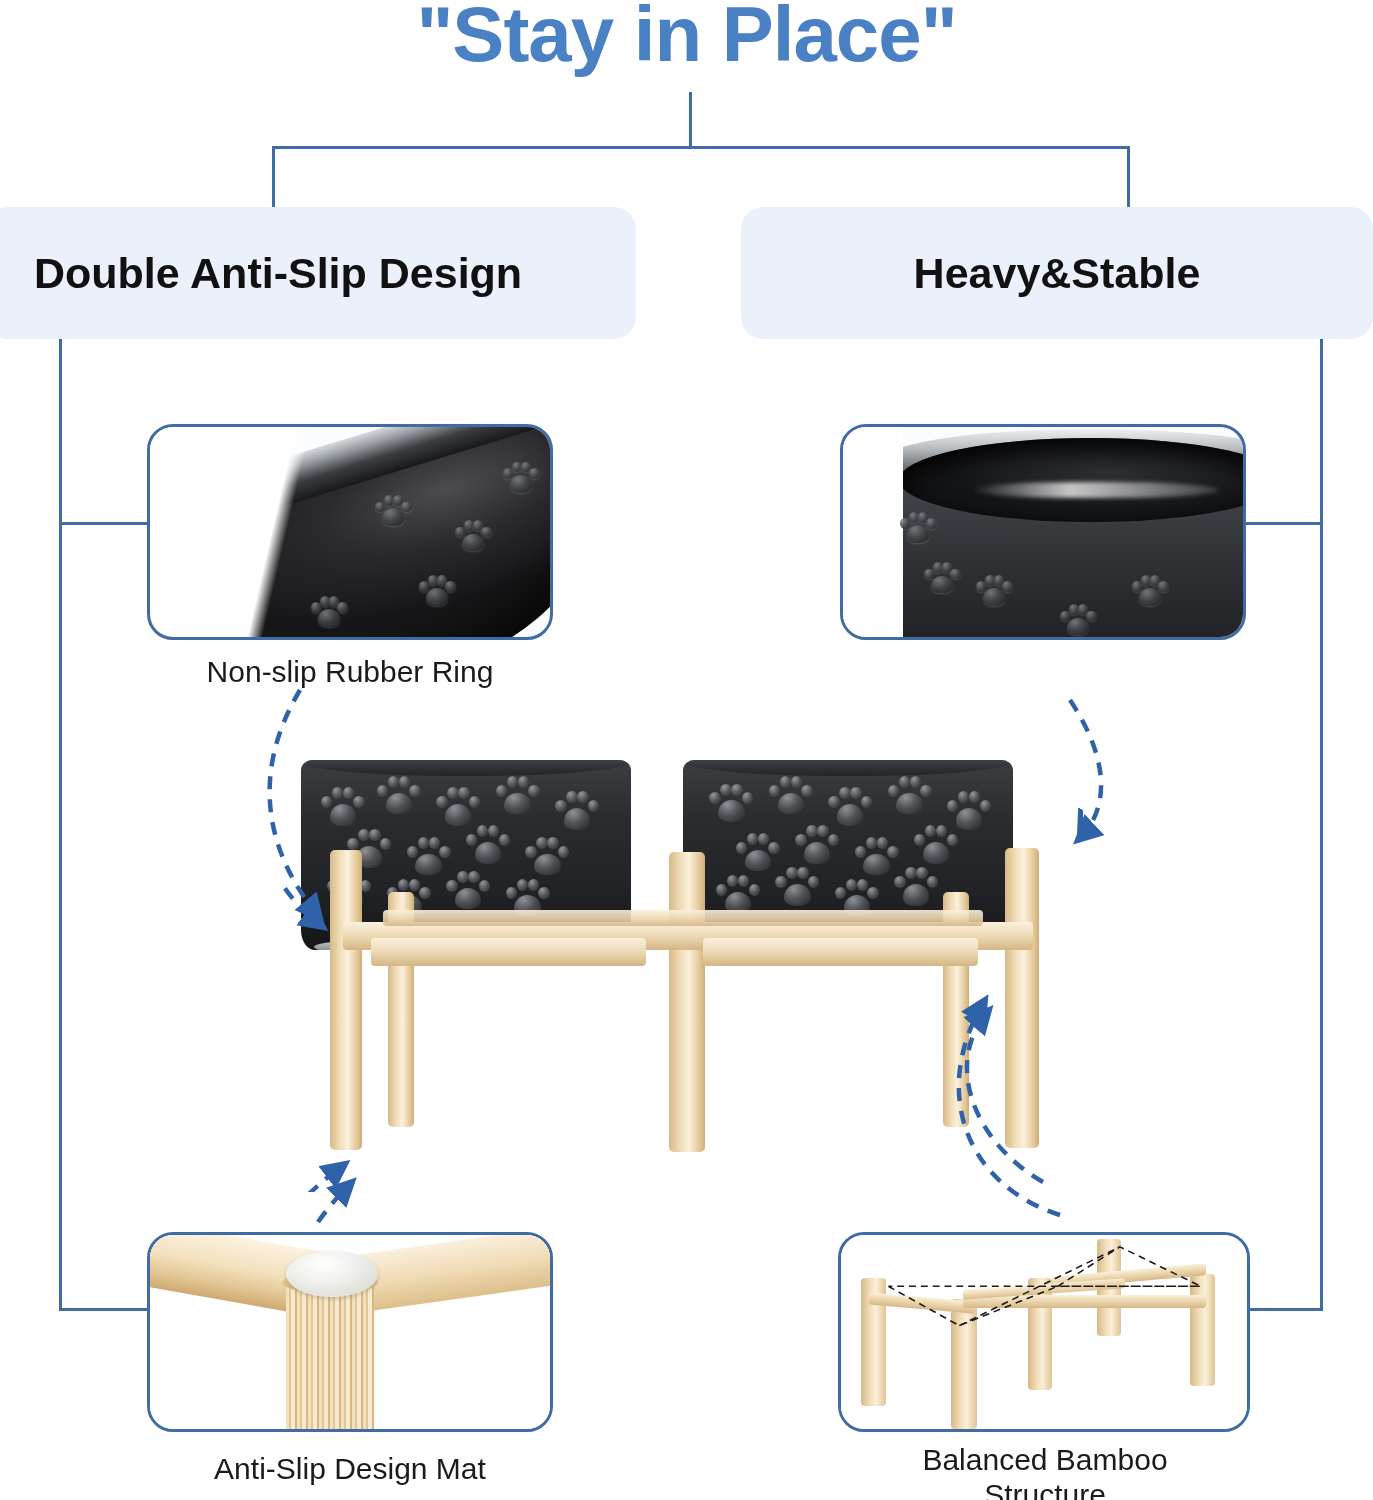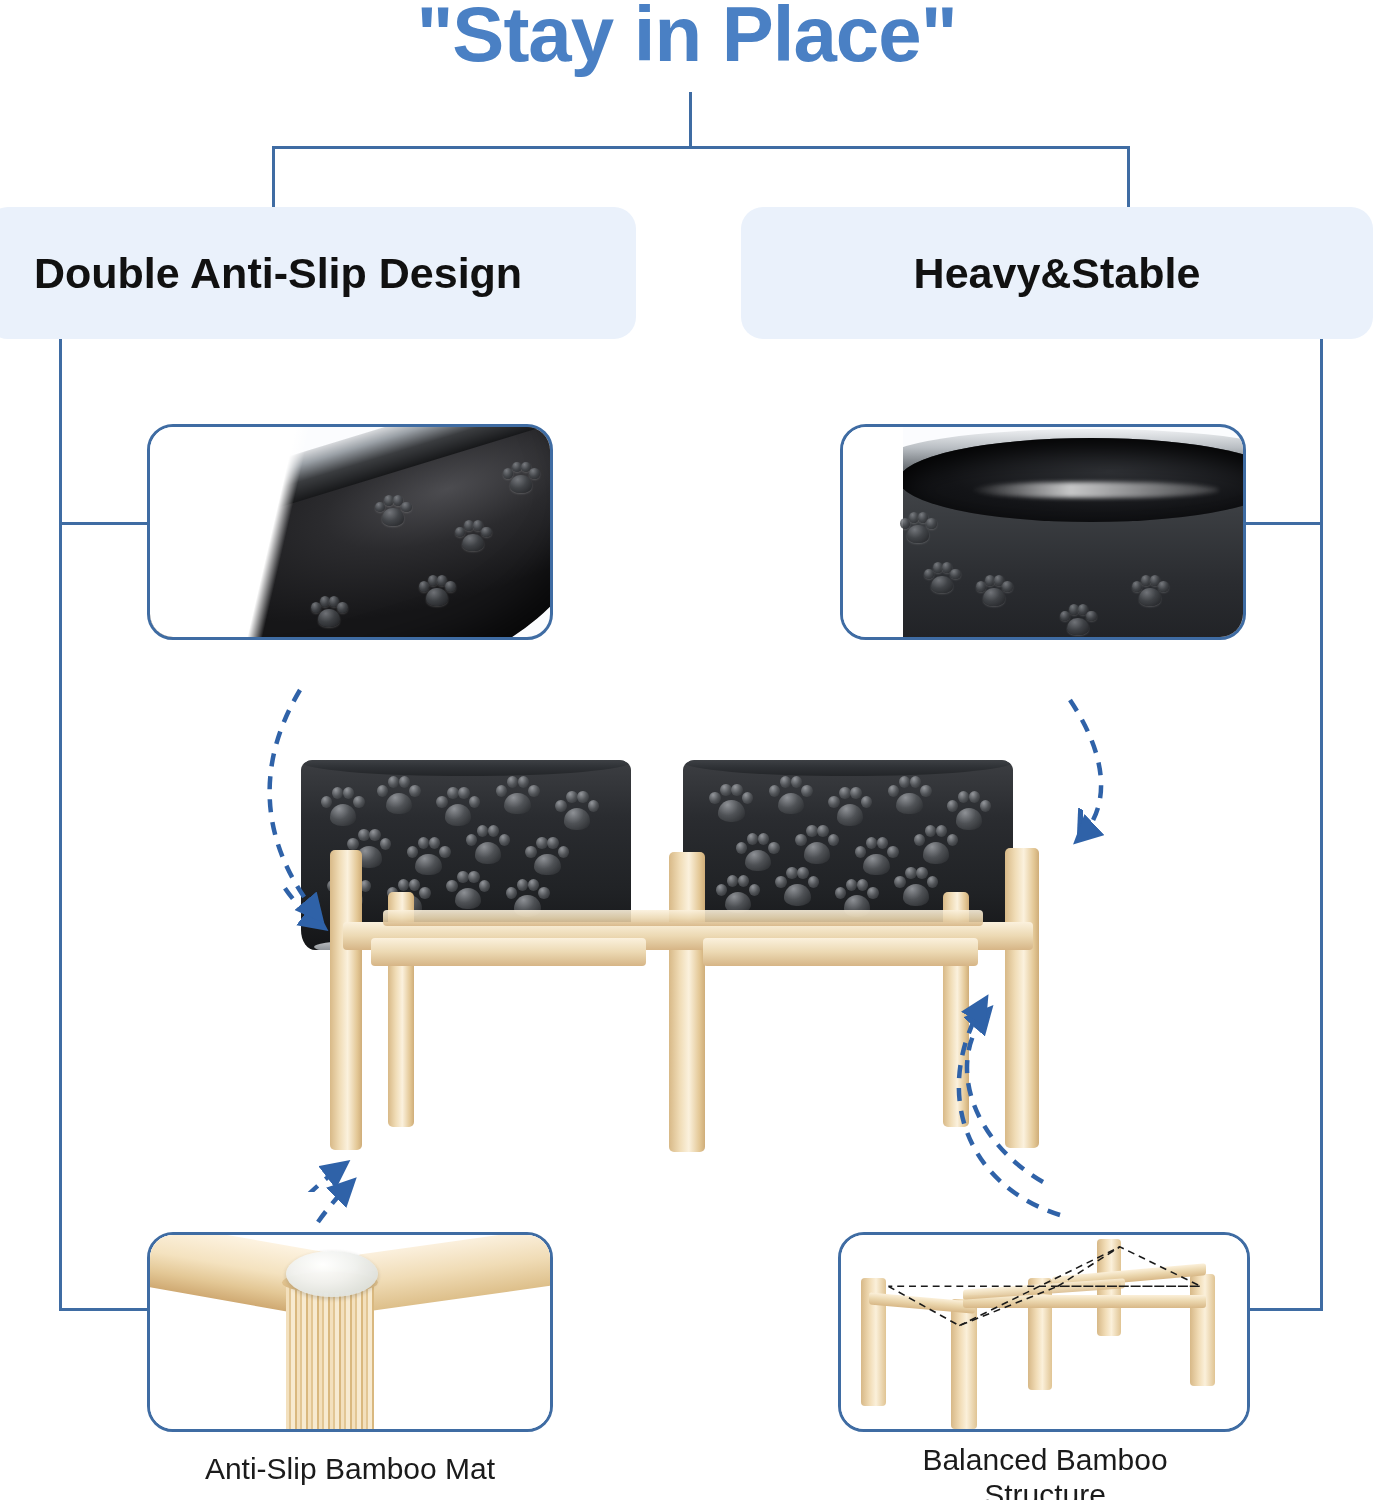--- a/index.html
+++ b/index.html
@@ -299,20 +299,21 @@
         </div>
       <div class="paw" style="left:40%; top:80%;">
           <i class="toe t1"></i>
           <i class="toe t2"></i>
           <i class="toe t3"></i>
           <i class="toe t4"></i>
           <i class="pad"></i>
         </div>
     </div>
   </div>
+  <div class="cap" id="cap-tl">Non-slip Rubber Ring</div>
 
   <div class="inset" id="inset-tr">
     <div class="inset-art">
       <div class="p2-body"></div>
       <div class="p2-rim"></div>
       <div class="p2-inner"></div>
       <div class="p2-gloss"></div>
       <div class="p2-white"></div>
       <div class="paw" style="left:20%; top:64%;">
           <i class="toe t1"></i>
@@ -355,21 +356,21 @@
   <div class="inset" id="inset-bl">
     <div class="inset-art">
       <div class="p3-bg"></div>
       <div class="p3-railA"></div>
       <div class="p3-railB"></div>
       <div class="p3-leg"></div>
       <div class="p3-legtop"></div>
       <div class="p3-pad"></div>
     </div>
   </div>
-  <div class="cap" id="cap-bl">Anti-Slip Bamboo Mat</div>
+  <div class="cap" id="cap-bl">Anti-Slip Design Mat</div>
 
   <div class="inset" id="inset-br">
     <div class="inset-art p4">
       <div class="p4-bg"></div>
 
       <div class="post" style="left:5%;  top:22%; width:6%;  height:66%;"></div>
       <div class="post" style="left:27%; top:33%; width:6.5%;height:67%;"></div>
       <div class="post" style="left:46%; top:22%; width:6%;  height:58%;"></div>
       <div class="post" style="left:63%; top:2%;  width:6%;  height:50%;"></div>
       <div class="post" style="left:86%; top:20%; width:6%;  height:58%;"></div>

